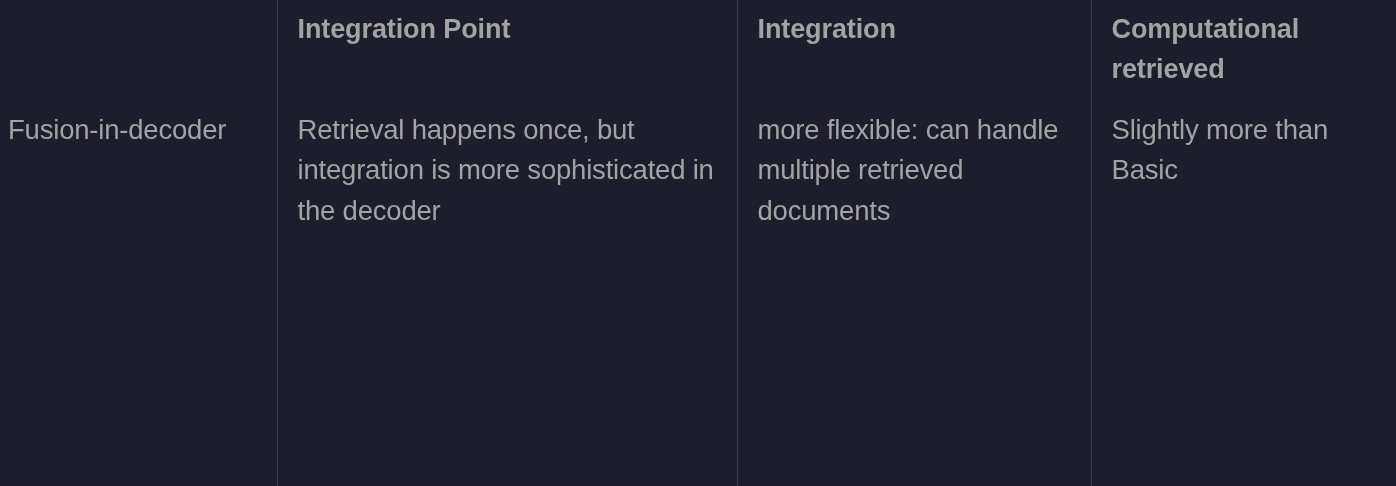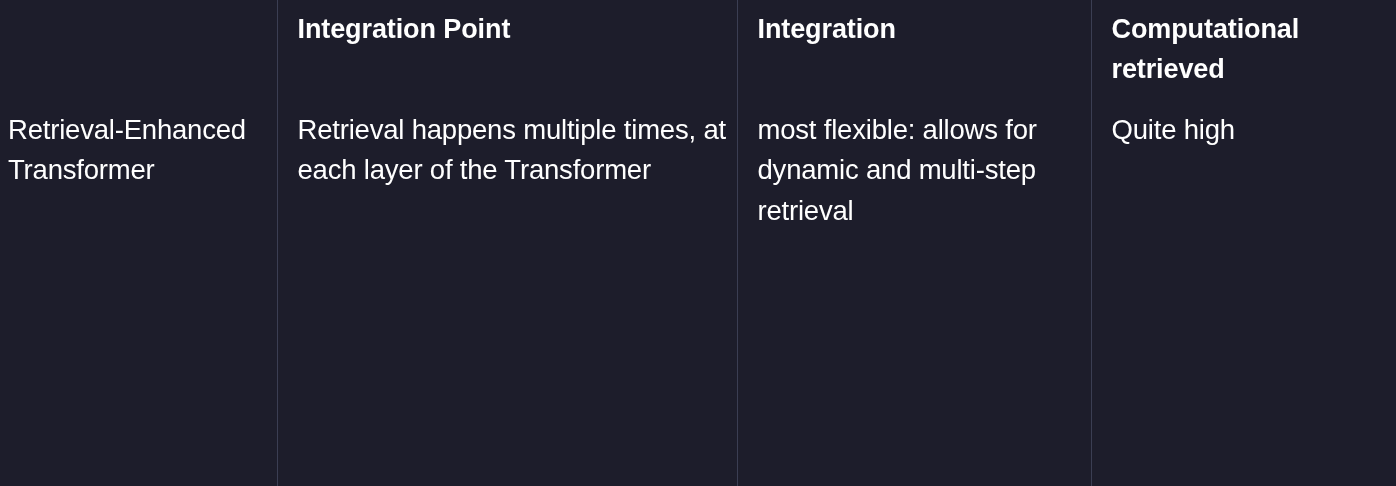--- a/index.html
+++ b/index.html
@@ -25,21 +25,21 @@
   
   col.c0 { width: 277px; }
   col.c1 { width: 460px; }
   col.c2 { width: 354px; }
   col.c3 { width: 305px; }
 
   #comparison-table th,
   #comparison-table td {
     vertical-align: top;
     text-align: left;
-    color: #ffffff;
+    color: #a3a3a3;
     border-right: 1px solid #3b3e53;
     border-bottom: 1px solid #3b3e53;
     padding: 10px 0 10px 20px;
     line-height: 1.47;
     white-space: pre-wrap;
   }
 
   
   #comparison-table tr > *:last-child { border-right: none; }
   #comparison-table tr:last-child > * { border-bottom: none; }
@@ -81,20 +81,20 @@
   </colgroup>
   <thead>
     <tr>
       <th class="corner-cell"></th>
       <th>Integration Point</th>
       <th>Integration</th>
       <th>Computational retrieved</th>
     </tr>
   </thead>
   <tbody>
-    <tr class="row-2">
-      <td>Retrieval-Enhanced Transformer</td>
-      <td>Retrieval happens multiple times, at each layer of the Transformer</td>
-      <td>most flexible: allows for dynamic and multi-step retrieval</td>
-      <td>Quite high</td>
+    <tr class="row-1">
+      <td>Fusion-in-decoder</td>
+      <td>Retrieval happens once, but integration is more sophisticated in the decoder</td>
+      <td>more flexible: can handle  multiple retrieved documents</td>
+      <td>Slightly more than Basic</td>
     </tr>
   </tbody>
 </table>
 
 </body></html>

